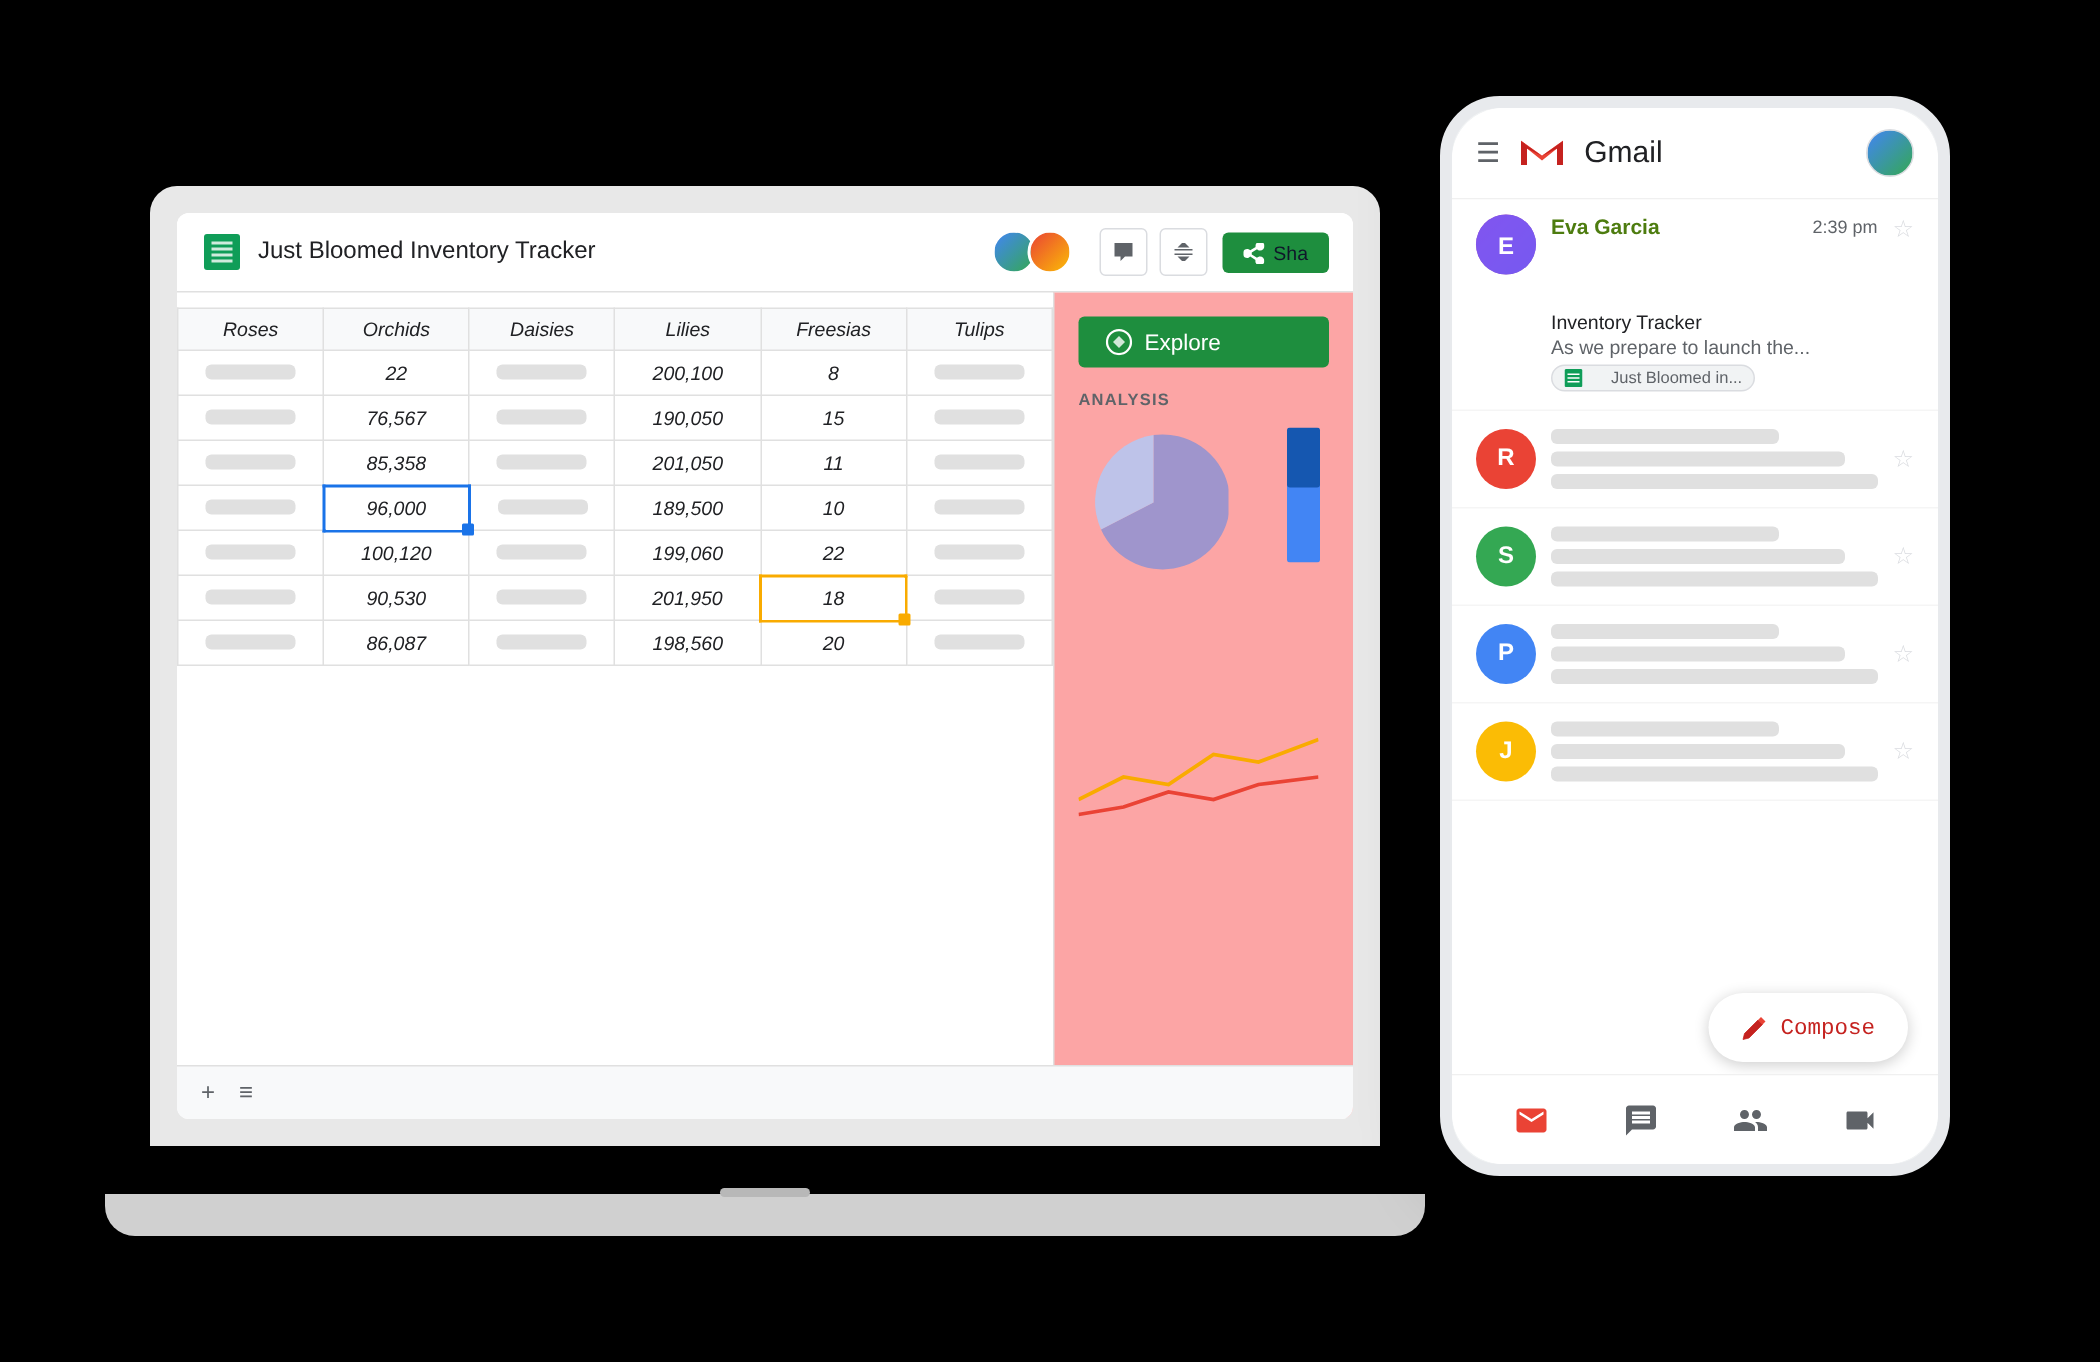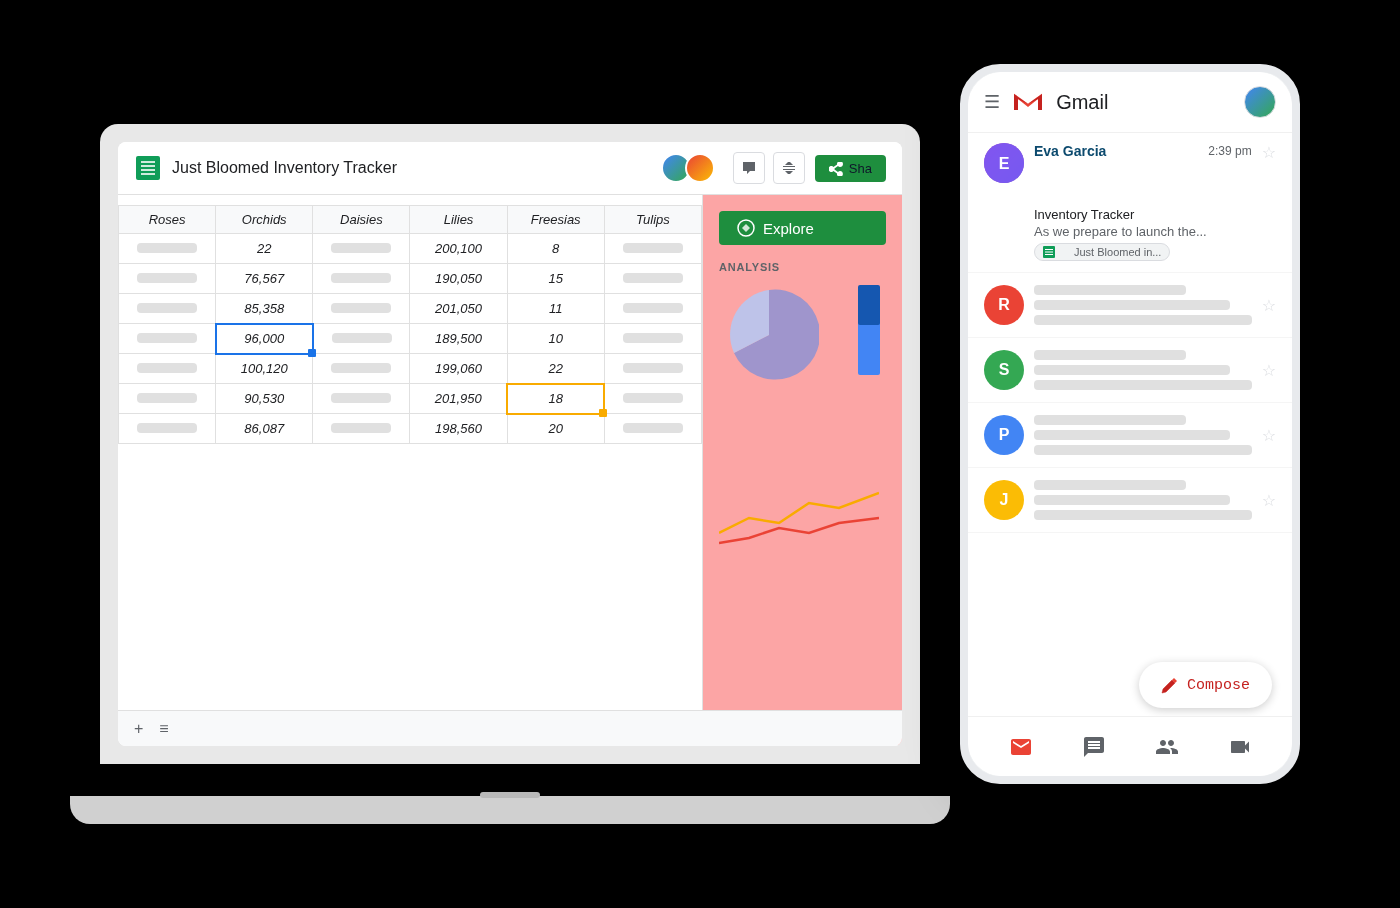--- a/index.html
+++ b/index.html
@@ -390,21 +390,21 @@
     .email-sender-row {
       display: flex;
       justify-content: space-between;
       align-items: center;
       margin-bottom: 2px;
     }
 
     .email-sender {
       font-size: 14px;
       font-weight: 600;
-      color: #0c4a6e;
+      color: #4d7c0f;
     }
 
     .email-time {
       font-size: 12px;
       color: #5f6368;
     }
 
     .email-subject {
       font-size: 13px;
       font-weight: 500;

